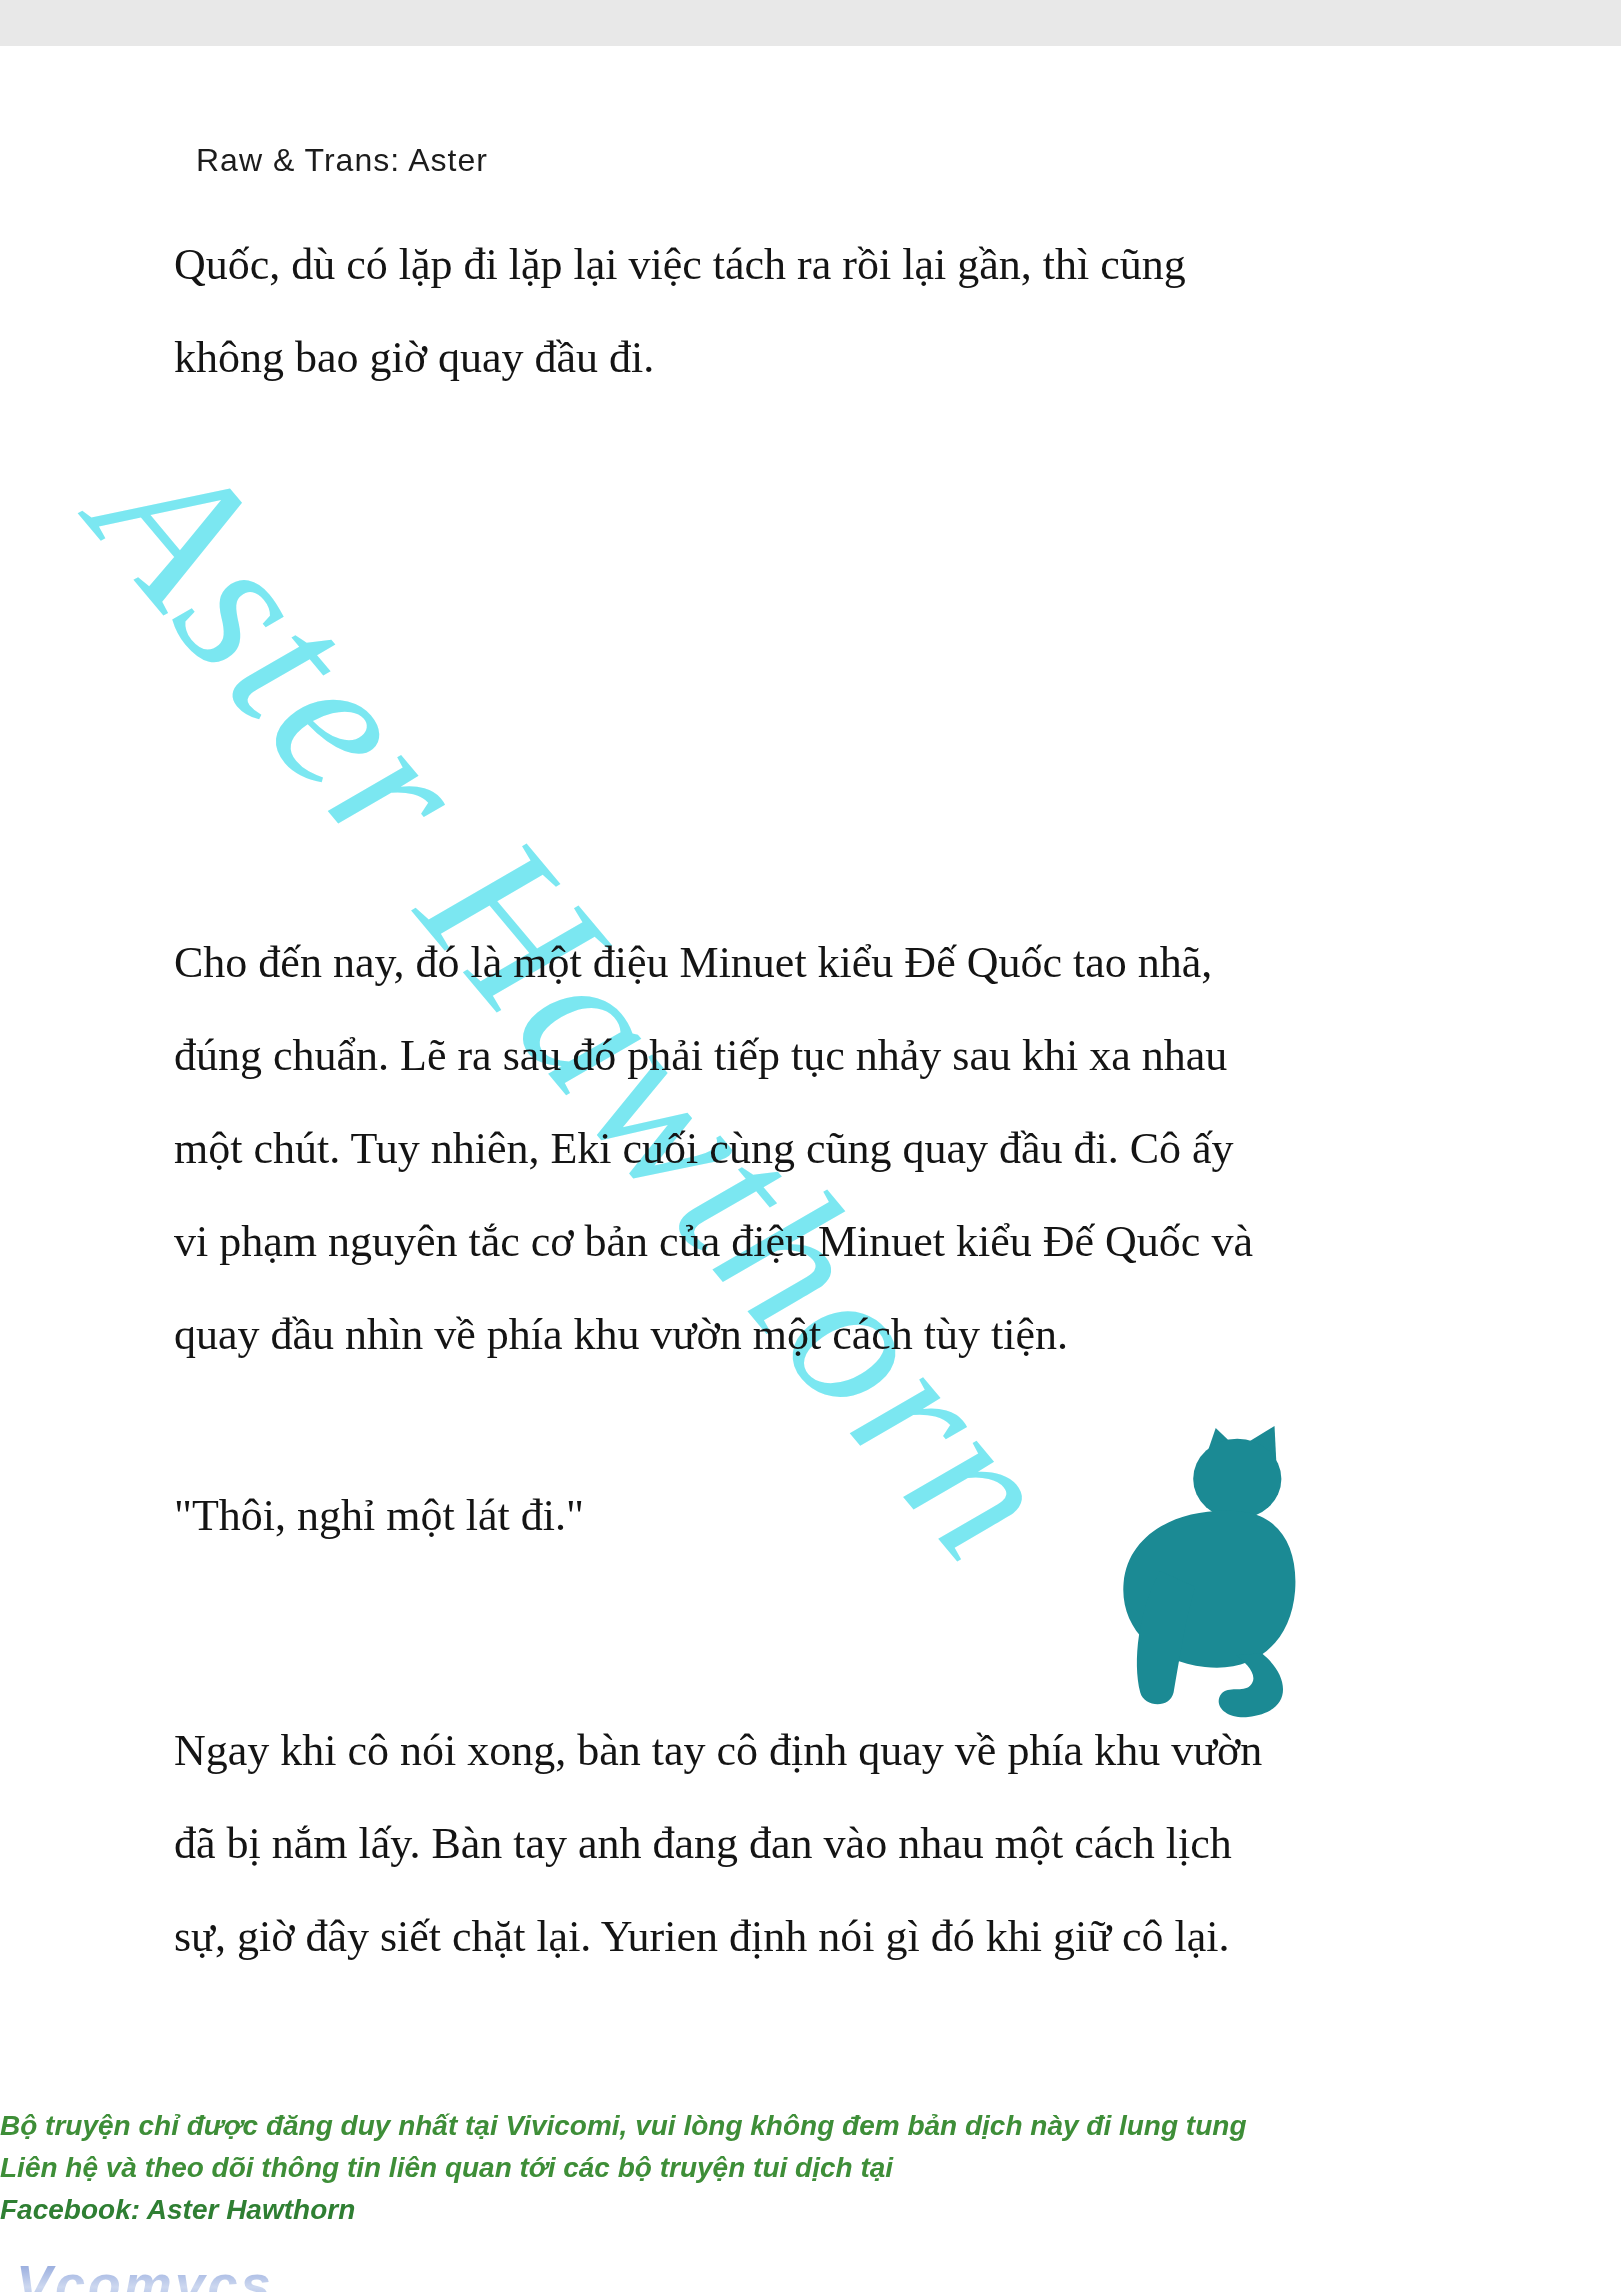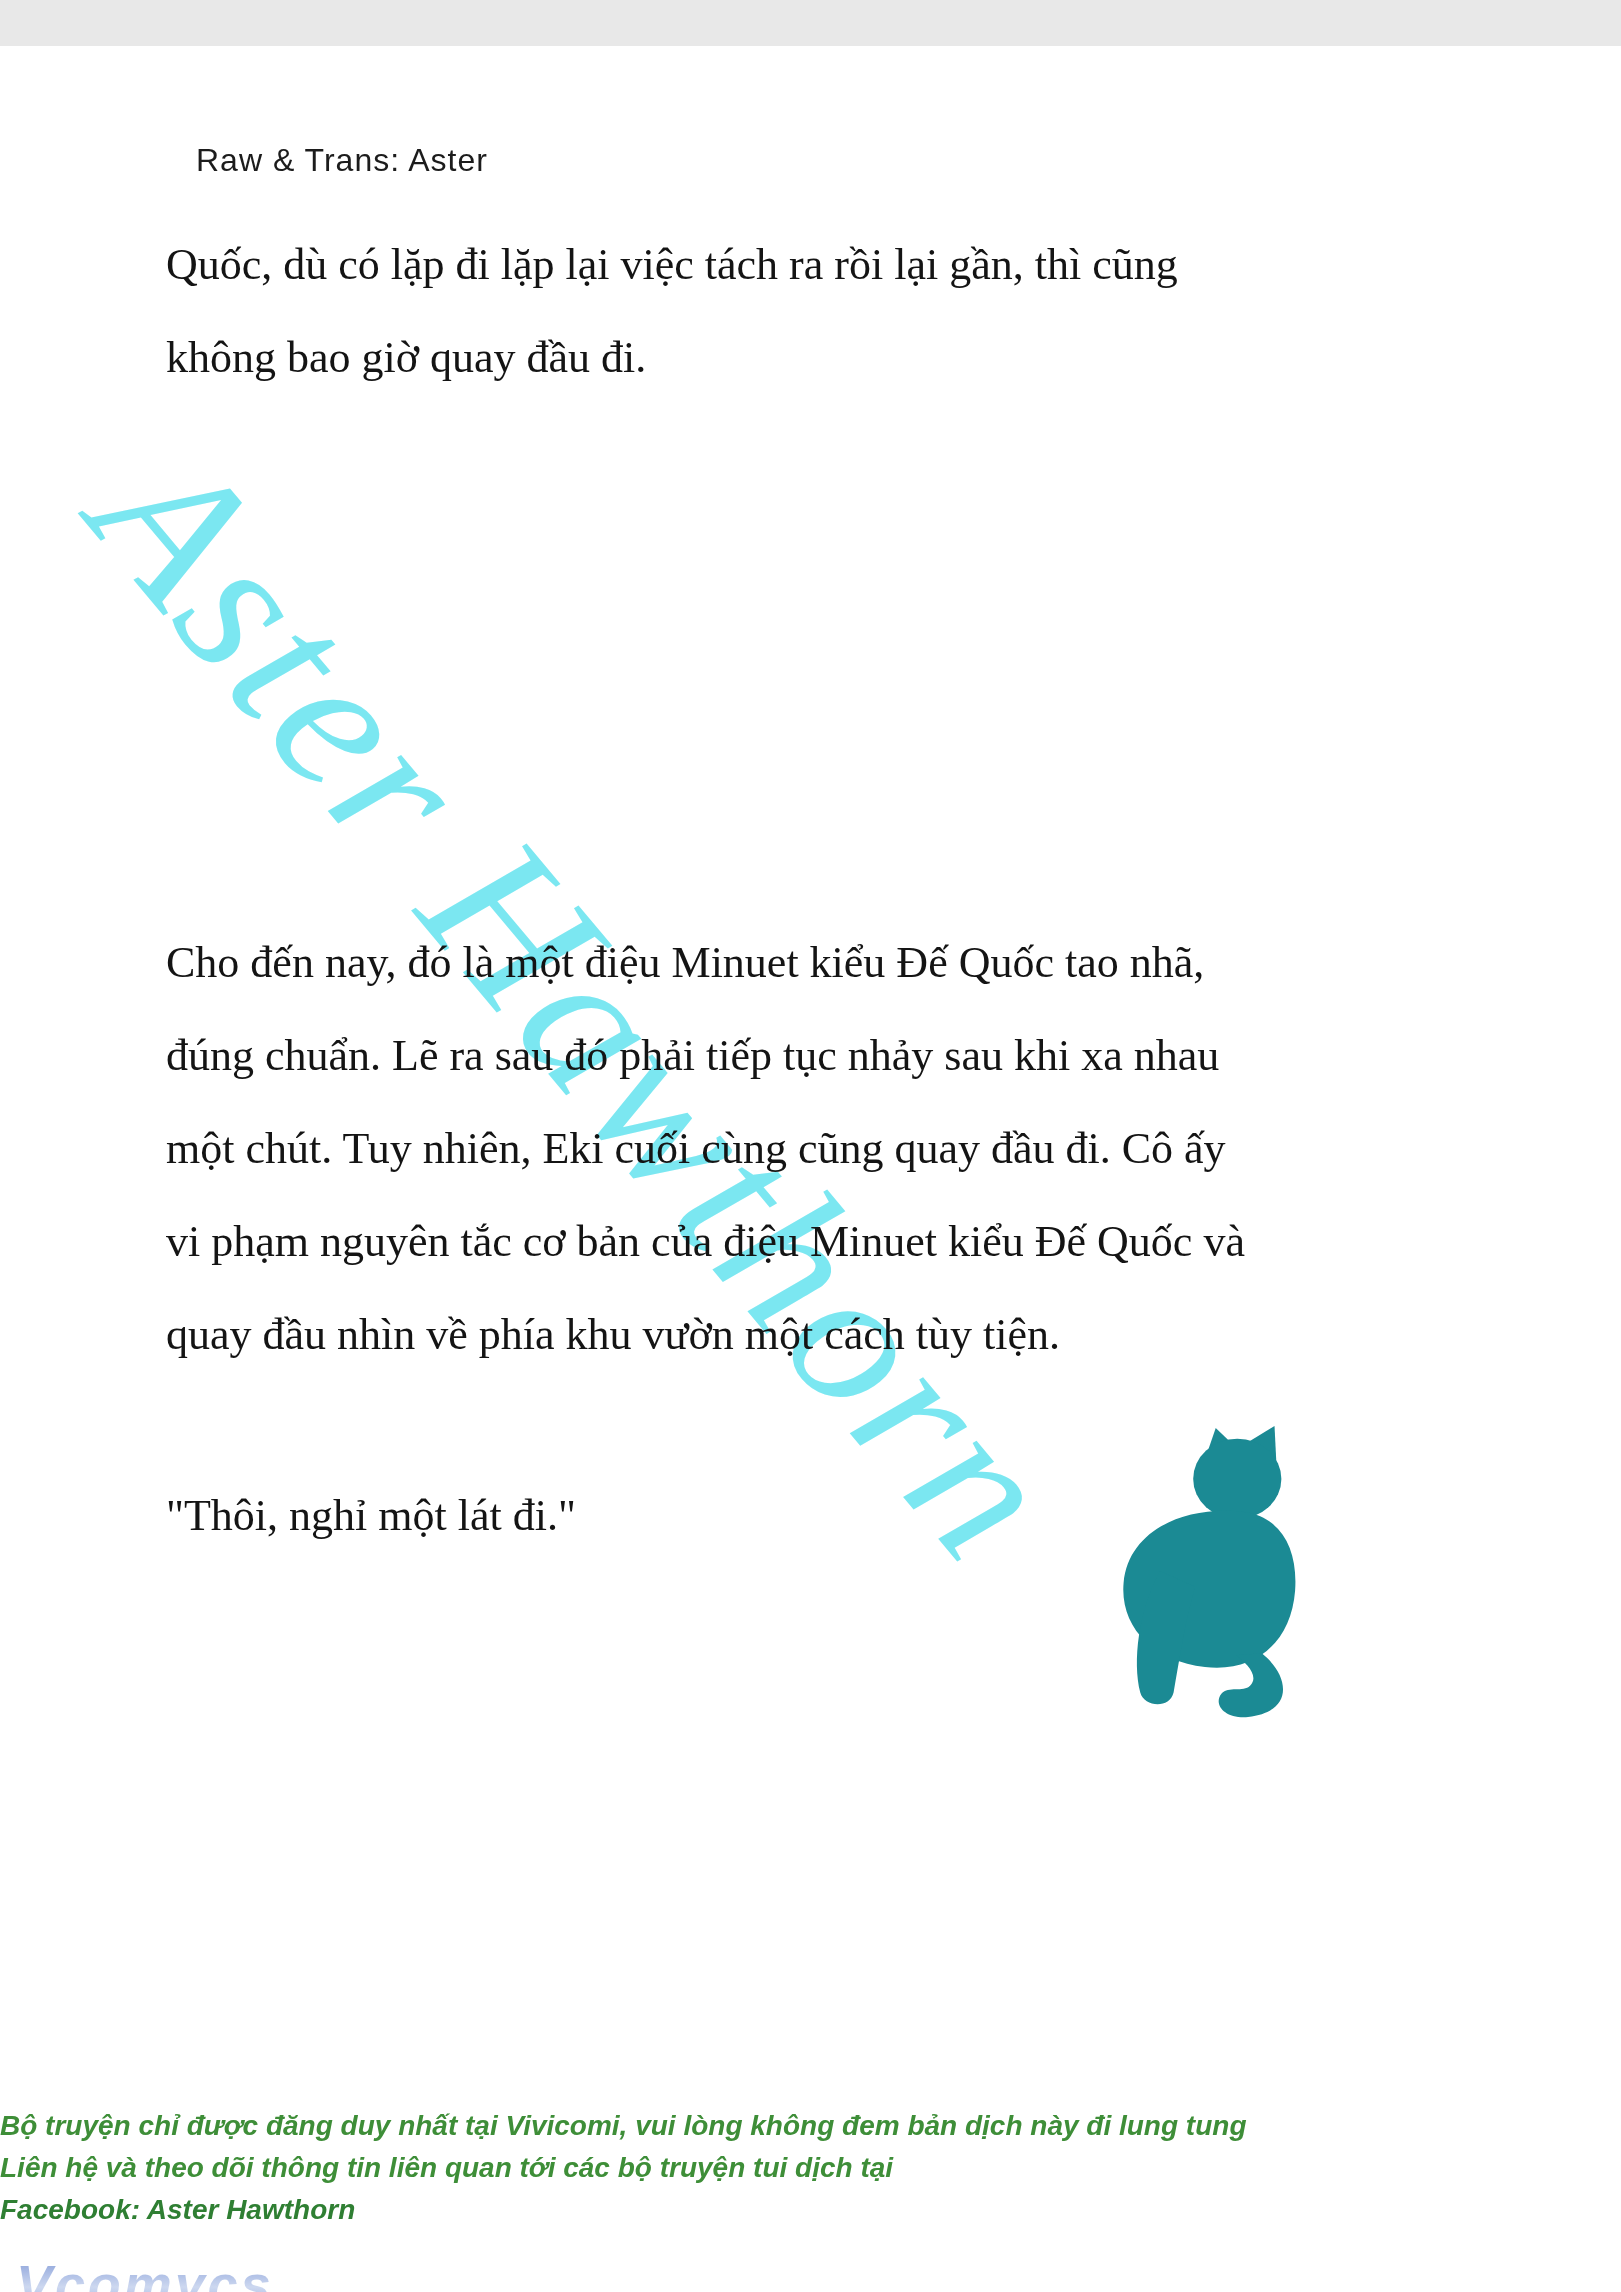--- a/index.html
+++ b/index.html
@@ -21,21 +21,21 @@
     position:absolute;left:225px;top:358px;
     transform:rotate(50deg);transform-origin:0 0;
     font-family:"Liberation Serif", serif;
     font-style:italic;
     font-size:201px;letter-spacing:5.9px;
     color:#5be2ee;opacity:.8;
     white-space:pre;
     z-index:1;pointer-events:none;
   }
   .para{
-    position:absolute;left:166px;
+    position:absolute;left:174px;
     font:44px/93px "Liberation Serif", serif;
     color:#141414;white-space:pre;
     z-index:2;
   }
   .p1{top:172px}
   .p2{top:478px}
   .p3{top:870px}
   .p4{top:1423px}
   .p5{top:1658px}
   .cat{
@@ -76,20 +76,23 @@
   <div class="watermark">Aster Hawthorn</div>
 
   <div class="para p1">Quốc, dù có lặp đi lặp lại việc tách ra rồi lại gần, thì cũng
 không bao giờ quay đầu đi.</div>
   <div class="para p3">Cho đến nay, đó là một điệu Minuet kiểu Đế Quốc tao nhã,
 đúng chuẩn. Lẽ ra sau đó phải tiếp tục nhảy sau khi xa nhau
 một chút. Tuy nhiên, Eki cuối cùng cũng quay đầu đi. Cô ấy
 vi phạm nguyên tắc cơ bản của điệu Minuet kiểu Đế Quốc và
 quay đầu nhìn về phía khu vườn một cách tùy tiện.</div>
   <div class="para p4">"Thôi, nghỉ một lát đi."</div>
+  <div class="para p5">Ngay khi cô nói xong, bàn tay cô định quay về phía khu vườn
+đã bị nắm lấy. Bàn tay anh đang đan vào nhau một cách lịch
+sự, giờ đây siết chặt lại. Yurien định nói gì đó khi giữ cô lại.</div>
 
   <svg class="cat" viewBox="0 0 210 300" aria-hidden="true">
     <g fill="#1b8a94">
       <path d="M106 40 L119 2 L143 25 Z"></path>
       <path d="M151 17 L179 0 L181 40 Z"></path>
       <ellipse cx="141" cy="54" rx="45" ry="41"></ellipse>
       <path d="M150 88 C 90 80 30 105 25 160 C 21 205 55 240 108 246 C 160 252 196 220 200 168 C 203 126 186 94 150 88 Z"></path>
       <path d="M62 148 C 40 190 34 240 42 272 C 46 287 72 289 76 272 C 82 238 88 198 98 164 Z"></path>
       <path d="M166 232 C 196 256 198 292 152 297 C 128 299 116 284 125 273 C 132 265 147 272 154 265 C 164 255 150 242 140 234 Z"></path>
     </g>

